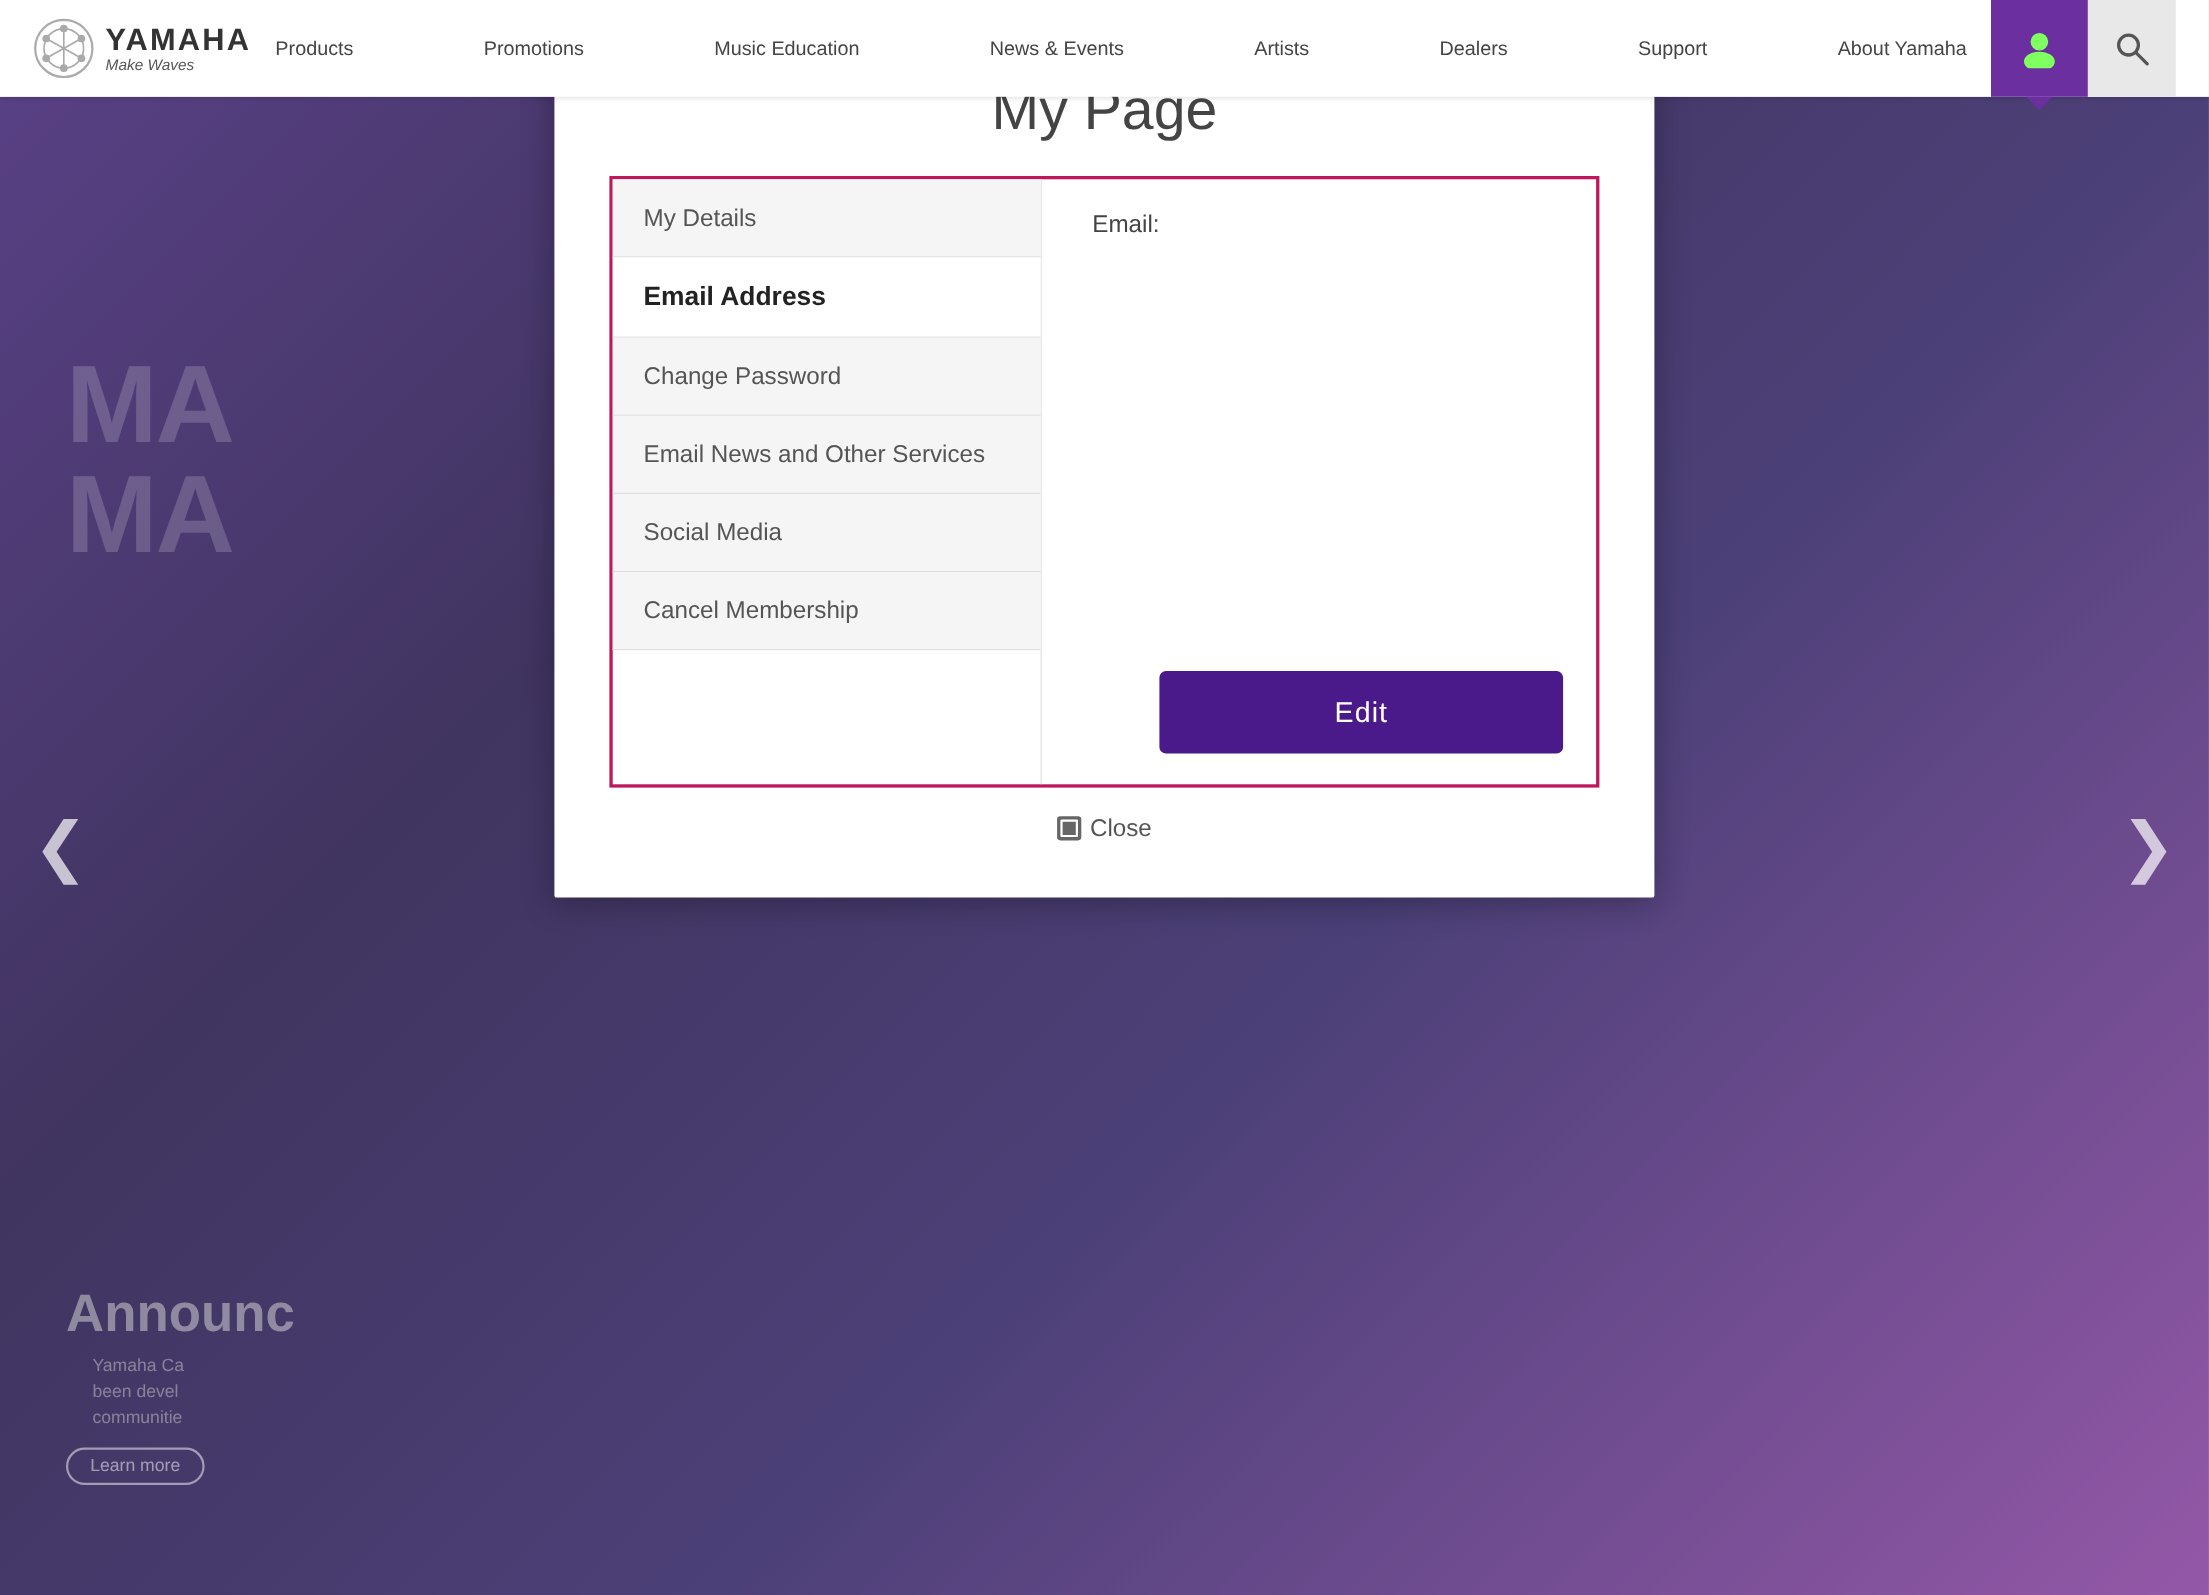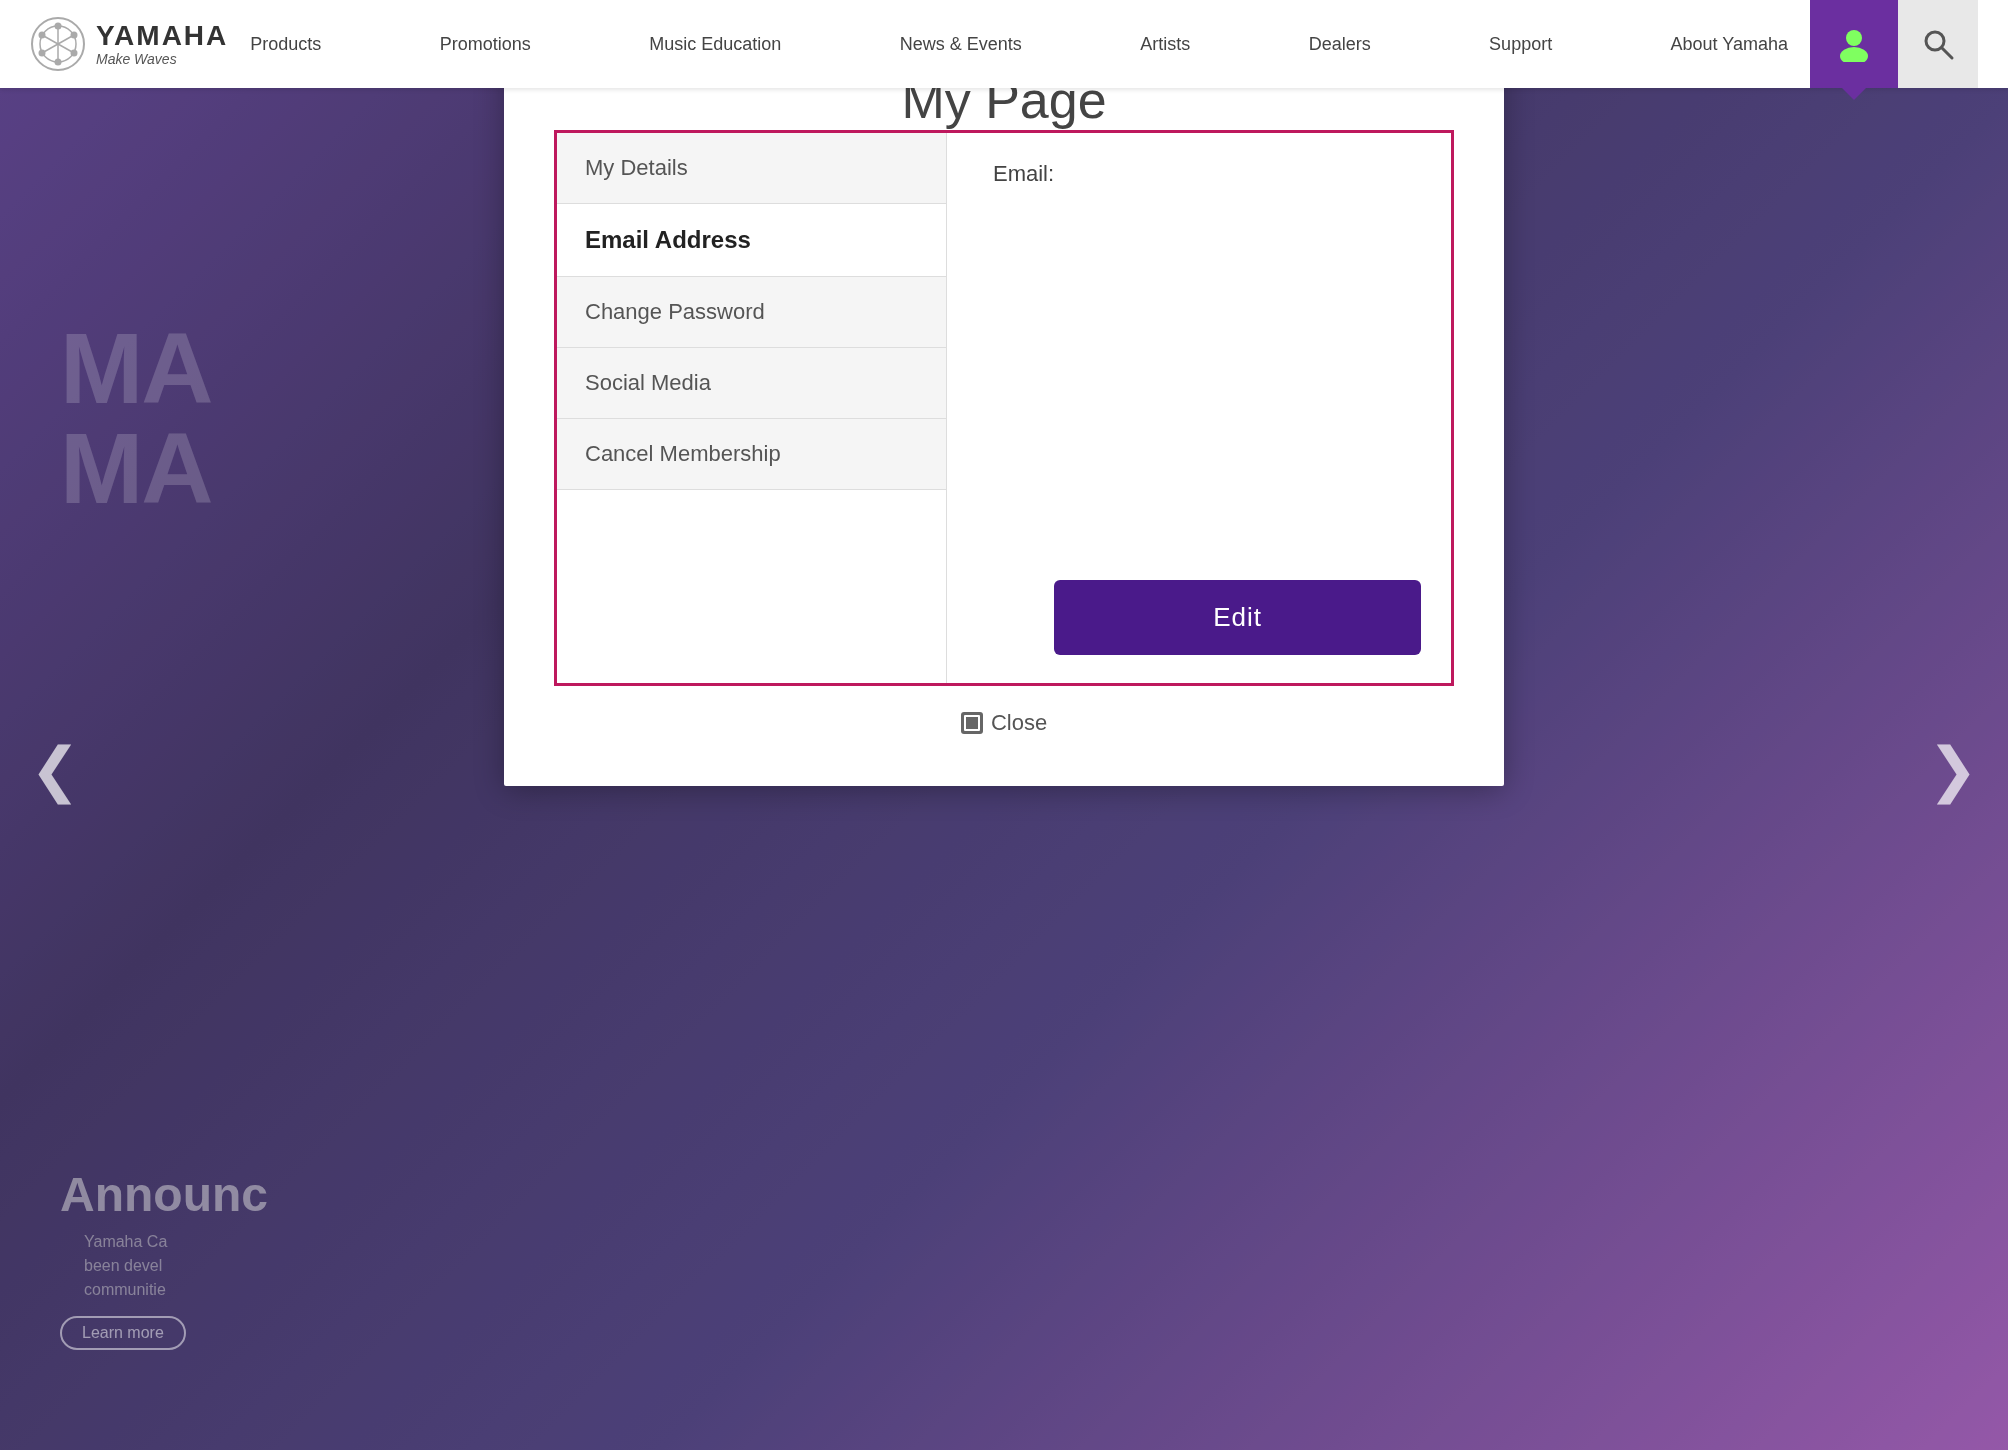--- a/index.html
+++ b/index.html
@@ -216,20 +216,21 @@
     }
     .lock-icon {
       font-size: 16px;
       color: #555;
     }
     .modal-title {
       text-align: center;
       font-size: 52px;
       font-weight: normal;
       color: #444;
+      margin-bottom: 30px;
     }
     .modal-body {
       display: flex;
       gap: 16px;
       border: 3px solid #be185d;
     }
     .sidebar-menu {
       width: 390px;
       flex-shrink: 0;
       border-right: 1px solid #ddd;
@@ -408,20 +409,23 @@
         <div class="sidebar-item active">
           <span>My Details</span>
         </div>
         <div class="sidebar-item section-header">
           <span>Email Address</span>
         </div>
         <div class="sidebar-item">
           <span>Change Password</span>
         </div>
         <div class="sidebar-item">
+          <span>Email News and Other Services</span>
+        </div>
+        <div class="sidebar-item">
           <span>Social Media</span>
         </div>
         <div class="sidebar-item">
           <span>Cancel Membership</span>
         </div>
       </div>
 
       <div class="content-area">
         <div>
           <span class="email-label">Email:</span>

